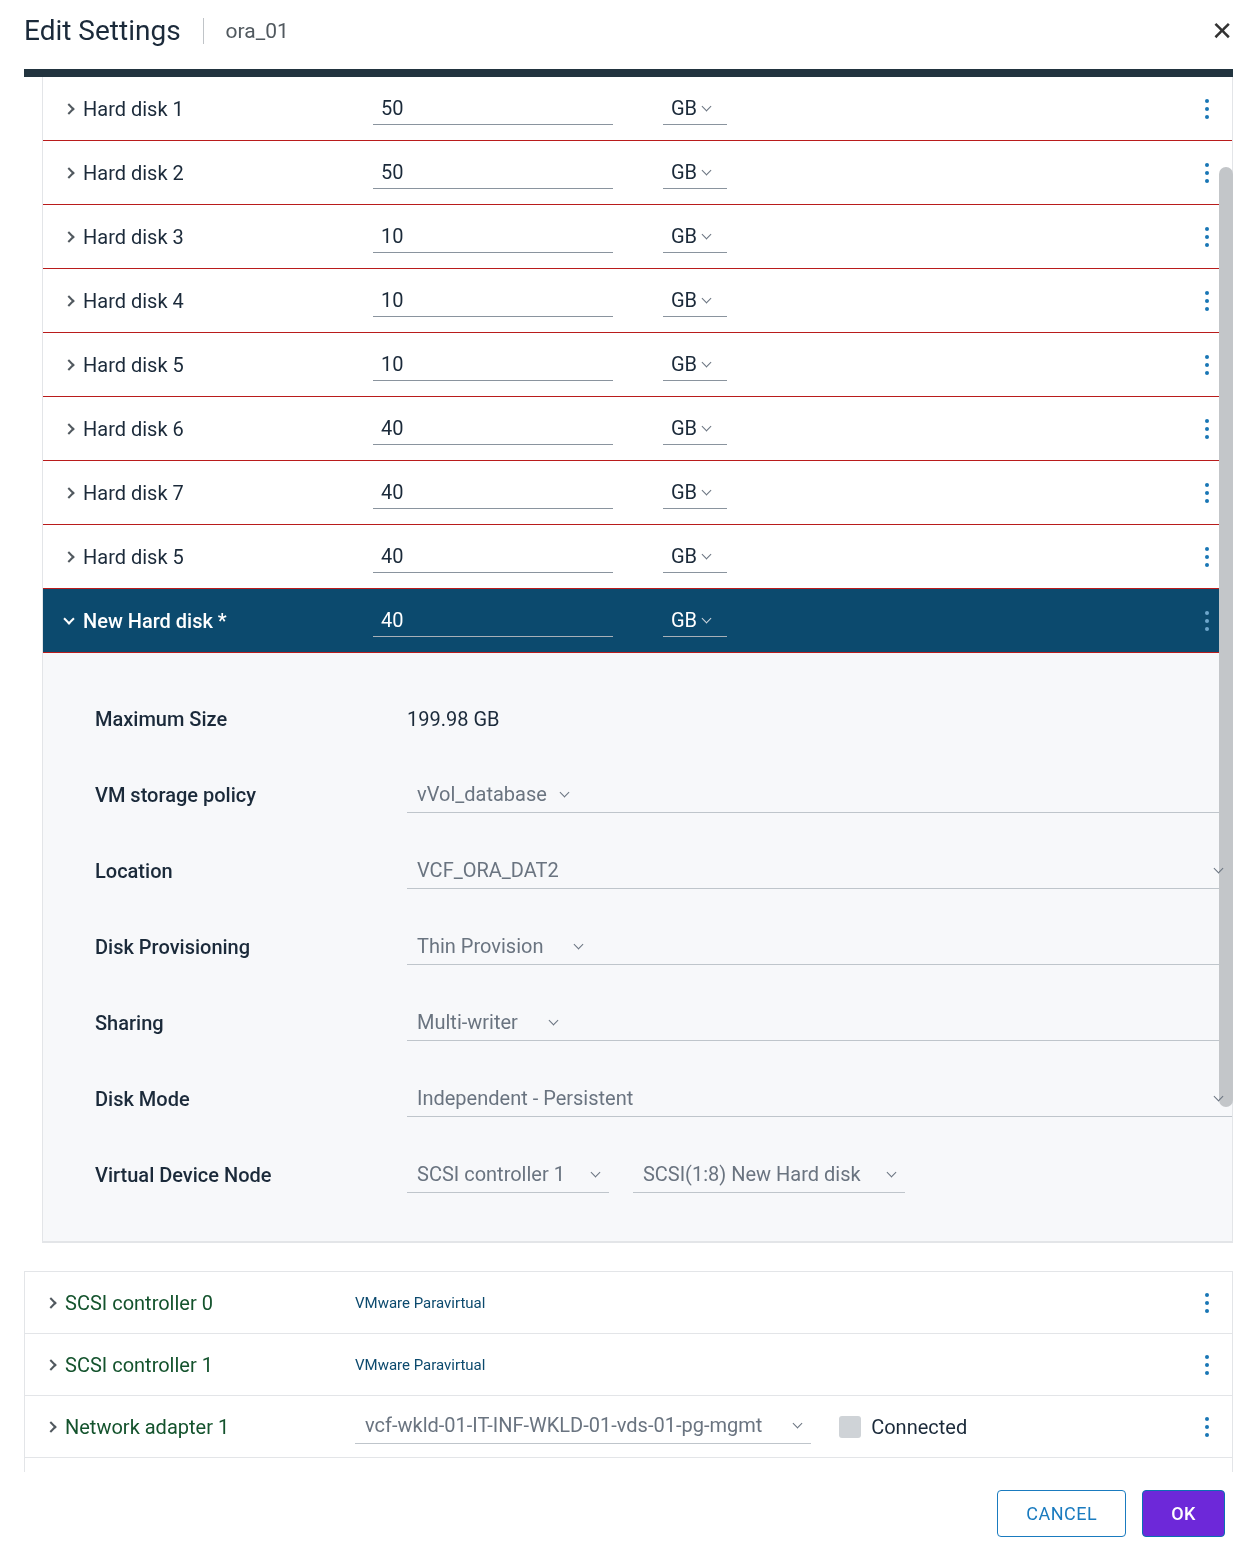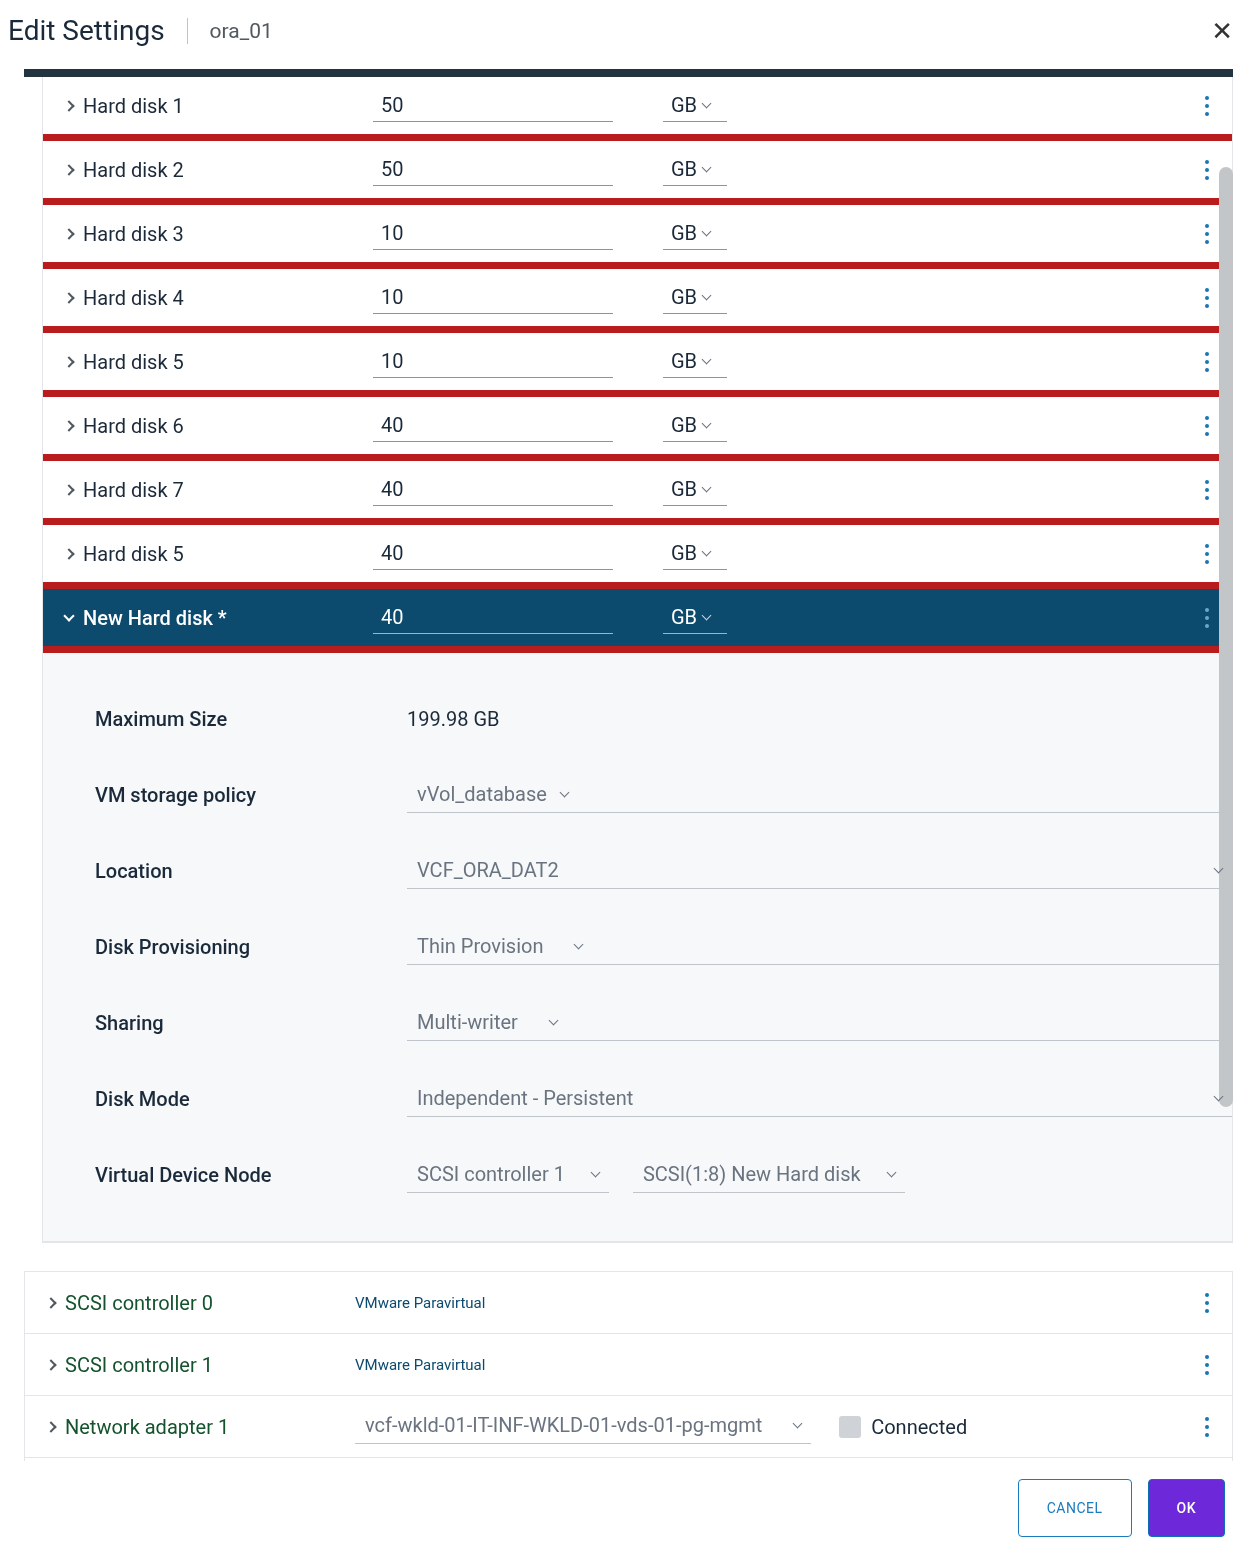--- a/index.html
+++ b/index.html
@@ -1,27 +1,27 @@
 <!DOCTYPE html>
 <html><head>
 <meta charset="utf-8">
 <style>
 * { box-sizing: border-box; margin: 0; padding: 0; font-family: -apple-system, BlinkMacSystemFont, "Segoe UI", Roboto, Arial, sans-serif; }
 html, body { width: 1257px; height: 1567px; background: #fff; overflow: hidden; }
 .dialog { width: 100%; height: 100%; display: flex; flex-direction: column; }
-.dialog-header { display: flex; align-items: center; padding: 14px 24px 22px 8px; gap: 22px; }
+.dialog-header { display: flex; align-items: center; padding: 14px 24px 22px 24px; gap: 22px; }
 .dialog-title { font-size: 28px; font-weight: 400; color: #1b2a3a; }
 .divider-v { width: 1px; height: 26px; background: #c0c4c8; }
 .vm-name { font-size: 21px; color: #51595f; }
 .close-x { margin-left: auto; font-size: 26px; color: #333; cursor: pointer; line-height: 1; }
 .top-bar { height: 8px; background: #22343f; margin: 0 24px; }
 .scroll-area { flex: 1; overflow-y: auto; padding: 0 24px 12px 24px; position: relative; }
 .fake-scrollbar { position: absolute; right: 24px; top: 90px; width: 14px; height: 940px; background: #c3c6c9; border-radius: 7px; }
 .panel { border: 1px solid #e3e5e8; border-top: none; margin-left: 18px; }
-.row { display: grid; grid-template-columns: 330px 290px 260px 1fr 50px; align-items: center; border-bottom: 7px solid #b91c1c; min-height: 64px; padding: 12px 0; }
+.row { display: grid; grid-template-columns: 330px 290px 260px 1fr 50px; align-items: center; border-bottom: 1px solid #b91c1c; min-height: 64px; padding: 12px 0; }
 .row:last-child { border-bottom: none; }
 .row.dark { background: #0c4a6e; color: #fff; }
 .row .label-cell { display: flex; align-items: center; gap: 8px; padding-left: 22px; }
 .chev { display: inline-block; width: 8px; height: 8px; border-right: 2px solid #51595f; border-bottom: 2px solid #51595f; transform: rotate(-45deg); margin-right: 2px; }
 .chev.down { transform: rotate(45deg); margin-top: -4px; }
 .row.dark .chev { border-color: #fff; }
 .chev-sm { display: inline-block; width: 7px; height: 7px; border-right: 1.5px solid #6a7480; border-bottom: 1.5px solid #6a7480; transform: rotate(45deg); margin-left: 6px; margin-top: -3px; }
 .row.dark .chev-sm { border-color: #cfd6de; }
 .row .label-text { font-size: 20px; color: #1b2a3a; }
 .row.dark .label-text { color: #fff; font-weight: 500; }
@@ -45,21 +45,21 @@
 .outer-panel { border: 1px solid #e3e5e8; margin-top: 28px; }
 .row2 { display: grid; grid-template-columns: 330px 1fr 50px; align-items: center; border-bottom: 1px solid #e3e5e8; min-height: 62px; padding: 8px 0; }
 .row2:last-child { border-bottom: none; }
 .row2 .label-cell { display: flex; align-items: center; gap: 8px; padding-left: 22px; }
 .row2 .label-text { font-size: 20px; color: #14532d; }
 .value-grey { font-size: 15px; color: #0c4a6e; }
 .net-cell { display: flex; align-items: center; gap: 28px; }
 .checkbox-fake { width: 22px; height: 22px; background: #cfd3d7; border-radius: 3px; }
 .conn-text { font-size: 20px; color: #1b2a3a; }
 .footer { display: flex; justify-content: flex-end; gap: 16px; padding: 18px 32px 30px 0; }
-.btn { font-size: 14px; padding: 20px 28px; border-radius: 4px; cursor: pointer; letter-spacing: 0.5px; }
+.btn { font-size: 18px; padding: 12px 28px; border-radius: 4px; cursor: pointer; letter-spacing: 0.5px; }
 .btn-cancel { border: 1px solid #1a7bbf; background: #fff; color: #1a7bbf; }
 .btn-ok { border: 1px solid #0a6fb3; background: #6d28d9; color: #fff; font-weight: 500; }
 </style>
 </head>
 <body>
 
 <div class="dialog">
   <div class="dialog-header">
     <span class="dialog-title">Edit Settings</span>
     <span class="divider-v"></span>

